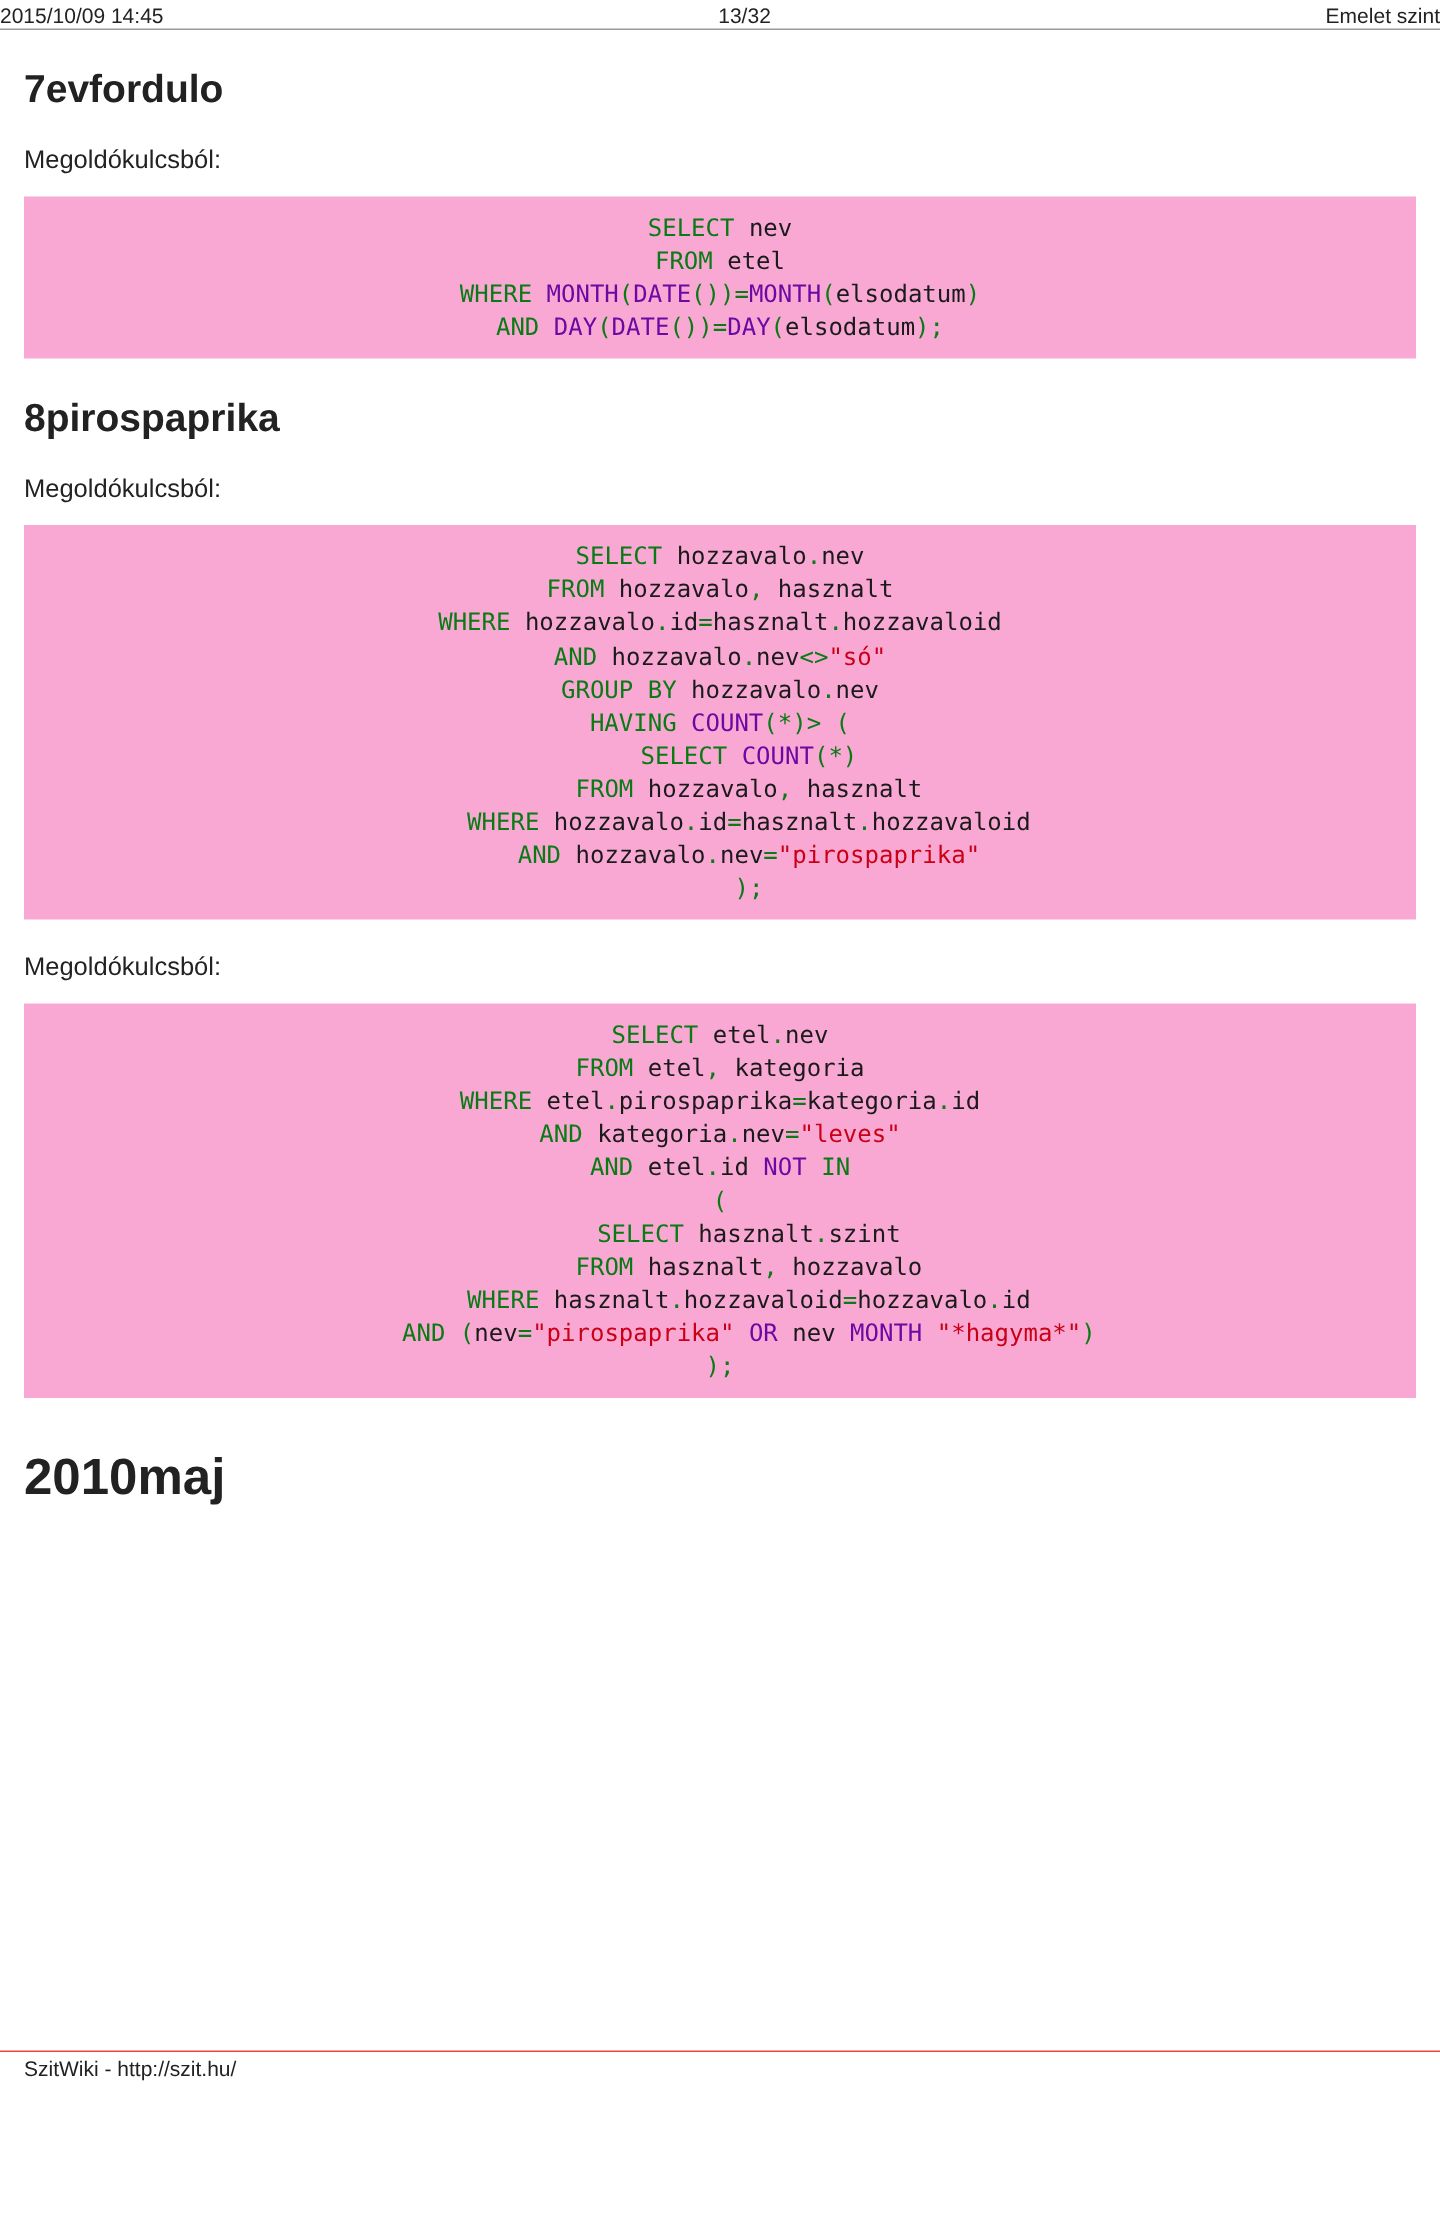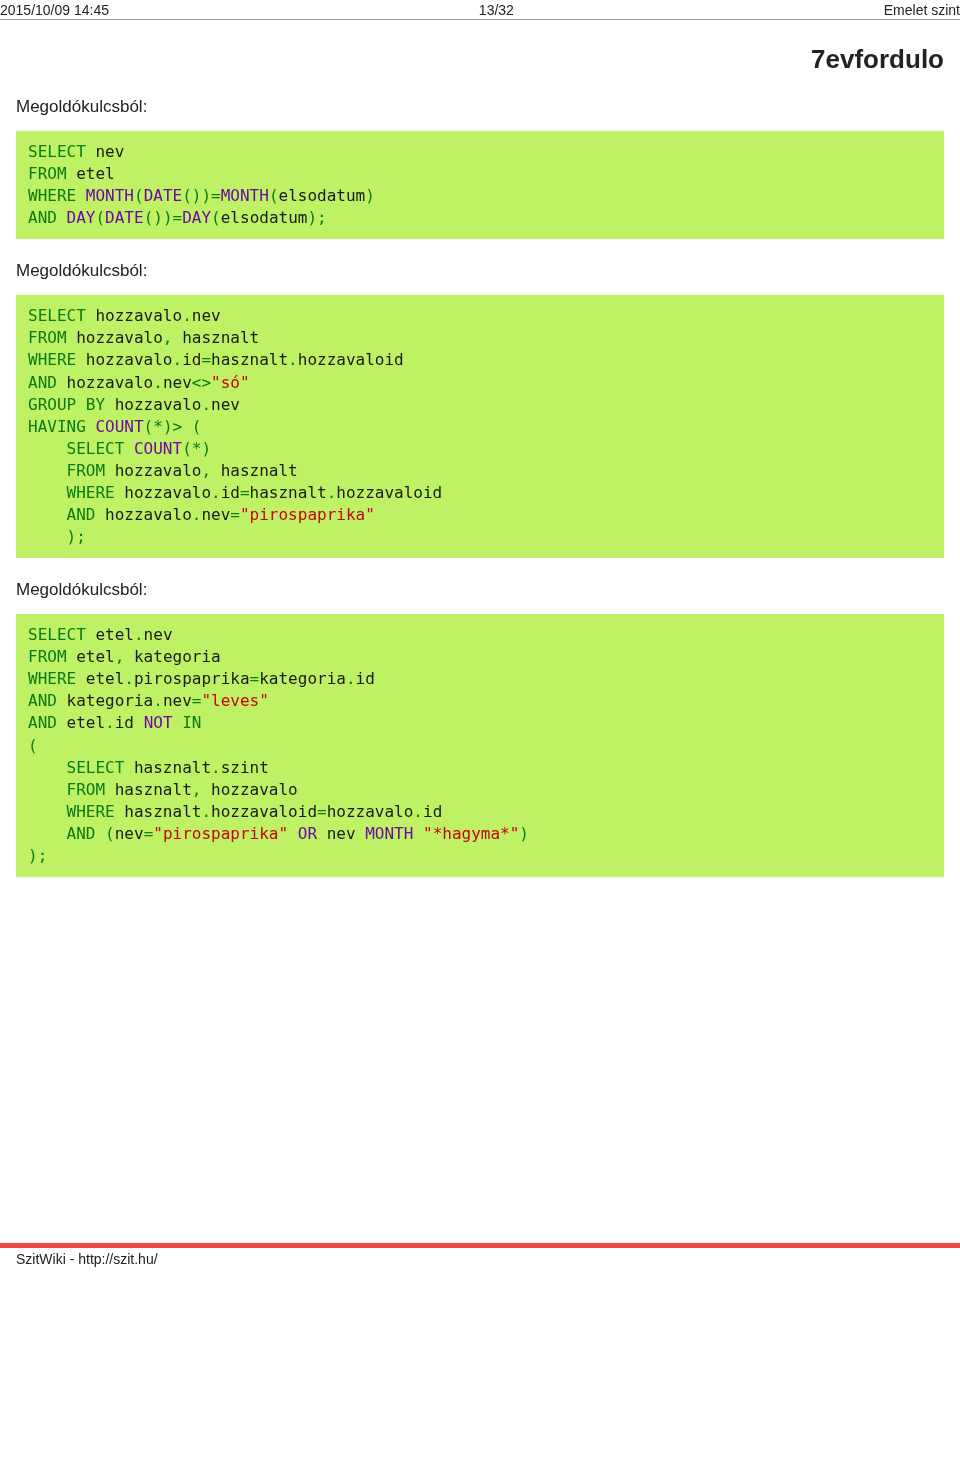--- a/index.html
+++ b/index.html
@@ -19,49 +19,49 @@
     justify-content: space-between;
     align-items: baseline;
     font-size: 14px;
     padding: 2px 0 1px 0;
     border-bottom: 1px solid #999;
     margin: 0 -16px;
     padding-left: 16px;
     padding-right: 16px;
   }
   .footer-bar {
-    border-top: 5px solid #ef4444;
+    border-top: 1px solid #ef4444;
     font-size: 14px;
     padding: 3px 16px 6px 16px;
     margin: 0;
   }
   h2.section {
     font-size: 26px;
     font-weight: bold;
     margin: 24px 0 18px 0;
-    text-align: right;
   }
   h1.big {
     font-size: 34px;
     font-weight: bold;
     margin: 34px 0 18px 0;
   }
   .plain {
     font-size: 17px;
     margin: 22px 0 14px 0;
   }
   pre.code {
-    background: #bef264;
+    background: #f9a8d4;
     margin: 0 0 22px 0;
     padding: 10px 12px 10px 12px;
     font-family: "DejaVu Sans Mono", Menlo, Consolas, monospace;
     font-size: 16px;
     line-height: 1.38;
     white-space: pre;
     overflow: auto;
+    text-align: center;
   }
   .kw   { color: #0a7a14; }  
   .ident{ color: #1a1a1a; }
   .pun  { color: #0a7a14; }
   .func { color: #6b0aa3; }
   .str  { color: #c90016; }
   .semi { color: #0a7a14; }
   .dot  { color: #0a7a14; }
   .eq   { color: #0a7a14; }
   .lt   { color: #0a7a14; }
@@ -84,20 +84,21 @@
 <div class="page">
 
   <h2 class="section">7evfordulo</h2>
   <p class="plain">Megoldókulcsból:</p>
 
   <pre class="code"><span class="kw">SELECT</span><span class="ident"> nev</span>
 <span class="kw">FROM</span><span class="ident"> etel</span>
 <span class="kw">WHERE</span><span> </span><span class="func">MONTH</span><span class="pun">(</span><span class="func">DATE</span><span class="pun">(</span><span class="pun">)</span><span class="pun">)</span><span class="eq">=</span><span class="func">MONTH</span><span class="pun">(</span><span class="ident">elsodatum</span><span class="pun">)</span>
 <span class="kw">AND</span><span> </span><span class="func">DAY</span><span class="pun">(</span><span class="func">DATE</span><span class="pun">(</span><span class="pun">)</span><span class="pun">)</span><span class="eq">=</span><span class="func">DAY</span><span class="pun">(</span><span class="ident">elsodatum</span><span class="pun">)</span><span class="semi">;</span></pre>
 
+  <h2 class="section">8pirospaprika</h2>
   <p class="plain">Megoldókulcsból:</p>
 
   <pre class="code"><span class="kw">SELECT</span><span class="ident"> hozzavalo</span><span class="dot">.</span><span class="ident">nev</span>
 <span class="kw">FROM</span><span class="ident"> hozzavalo</span><span class="comma">,</span><span class="ident"> hasznalt</span>
 <span class="kw">WHERE</span><span class="ident"> hozzavalo</span><span class="dot">.</span><span class="ident">id</span><span class="eq">=</span><span class="ident">hasznalt</span><span class="dot">.</span><span class="ident">hozzavaloid</span>
 <span class="kw">AND</span><span class="ident"> hozzavalo</span><span class="dot">.</span><span class="ident">nev</span><span class="lt">&lt;&gt;</span><span class="str">"só"</span>
 <span class="kw">GROUP</span><span> </span><span class="kw">BY</span><span class="ident"> hozzavalo</span><span class="dot">.</span><span class="ident">nev</span>
 <span class="kw">HAVING</span><span> </span><span class="func">COUNT</span><span class="pun">(</span><span class="star">*</span><span class="pun">)</span><span class="lt">&gt;</span><span> </span><span class="pun">(</span>
 <span>    </span><span class="kw">SELECT</span><span> </span><span class="func">COUNT</span><span class="pun">(</span><span class="star">*</span><span class="pun">)</span>
 <span>    </span><span class="kw">FROM</span><span class="ident"> hozzavalo</span><span class="comma">,</span><span class="ident"> hasznalt</span>
@@ -112,20 +113,21 @@
 <span class="kw">WHERE</span><span class="ident"> etel</span><span class="dot">.</span><span class="ident">pirospaprika</span><span class="eq">=</span><span class="ident">kategoria</span><span class="dot">.</span><span class="ident">id</span>
 <span class="kw">AND</span><span class="ident"> kategoria</span><span class="dot">.</span><span class="ident">nev</span><span class="eq">=</span><span class="str">"leves"</span>
 <span class="kw">AND</span><span class="ident"> etel</span><span class="dot">.</span><span class="ident">id </span><span class="func">NOT</span><span> </span><span class="kw">IN</span>
 <span class="pun">(</span>
 <span>    </span><span class="kw">SELECT</span><span class="ident"> hasznalt</span><span class="dot">.</span><span class="ident">szint</span>
 <span>    </span><span class="kw">FROM</span><span class="ident"> hasznalt</span><span class="comma">,</span><span class="ident"> hozzavalo</span>
 <span>    </span><span class="kw">WHERE</span><span class="ident"> hasznalt</span><span class="dot">.</span><span class="ident">hozzavaloid</span><span class="eq">=</span><span class="ident">hozzavalo</span><span class="dot">.</span><span class="ident">id</span>
 <span>    </span><span class="kw">AND</span><span> </span><span class="pun">(</span><span class="ident">nev</span><span class="eq">=</span><span class="str">"pirospaprika"</span><span> </span><span class="func">OR</span><span class="ident"> nev </span><span class="func">MONTH</span><span> </span><span class="str">"*hagyma*"</span><span class="pun">)</span>
 <span class="pun">)</span><span class="semi">;</span></pre>
 
+  <h1 class="big">2010maj</h1>
 
 </div>
 
 <div class="footer-wrap">
   <div class="footer-bar">
     <span>SzitWiki - http://szit.hu/</span>
   </div>
 </div>
 
 </body></html>

